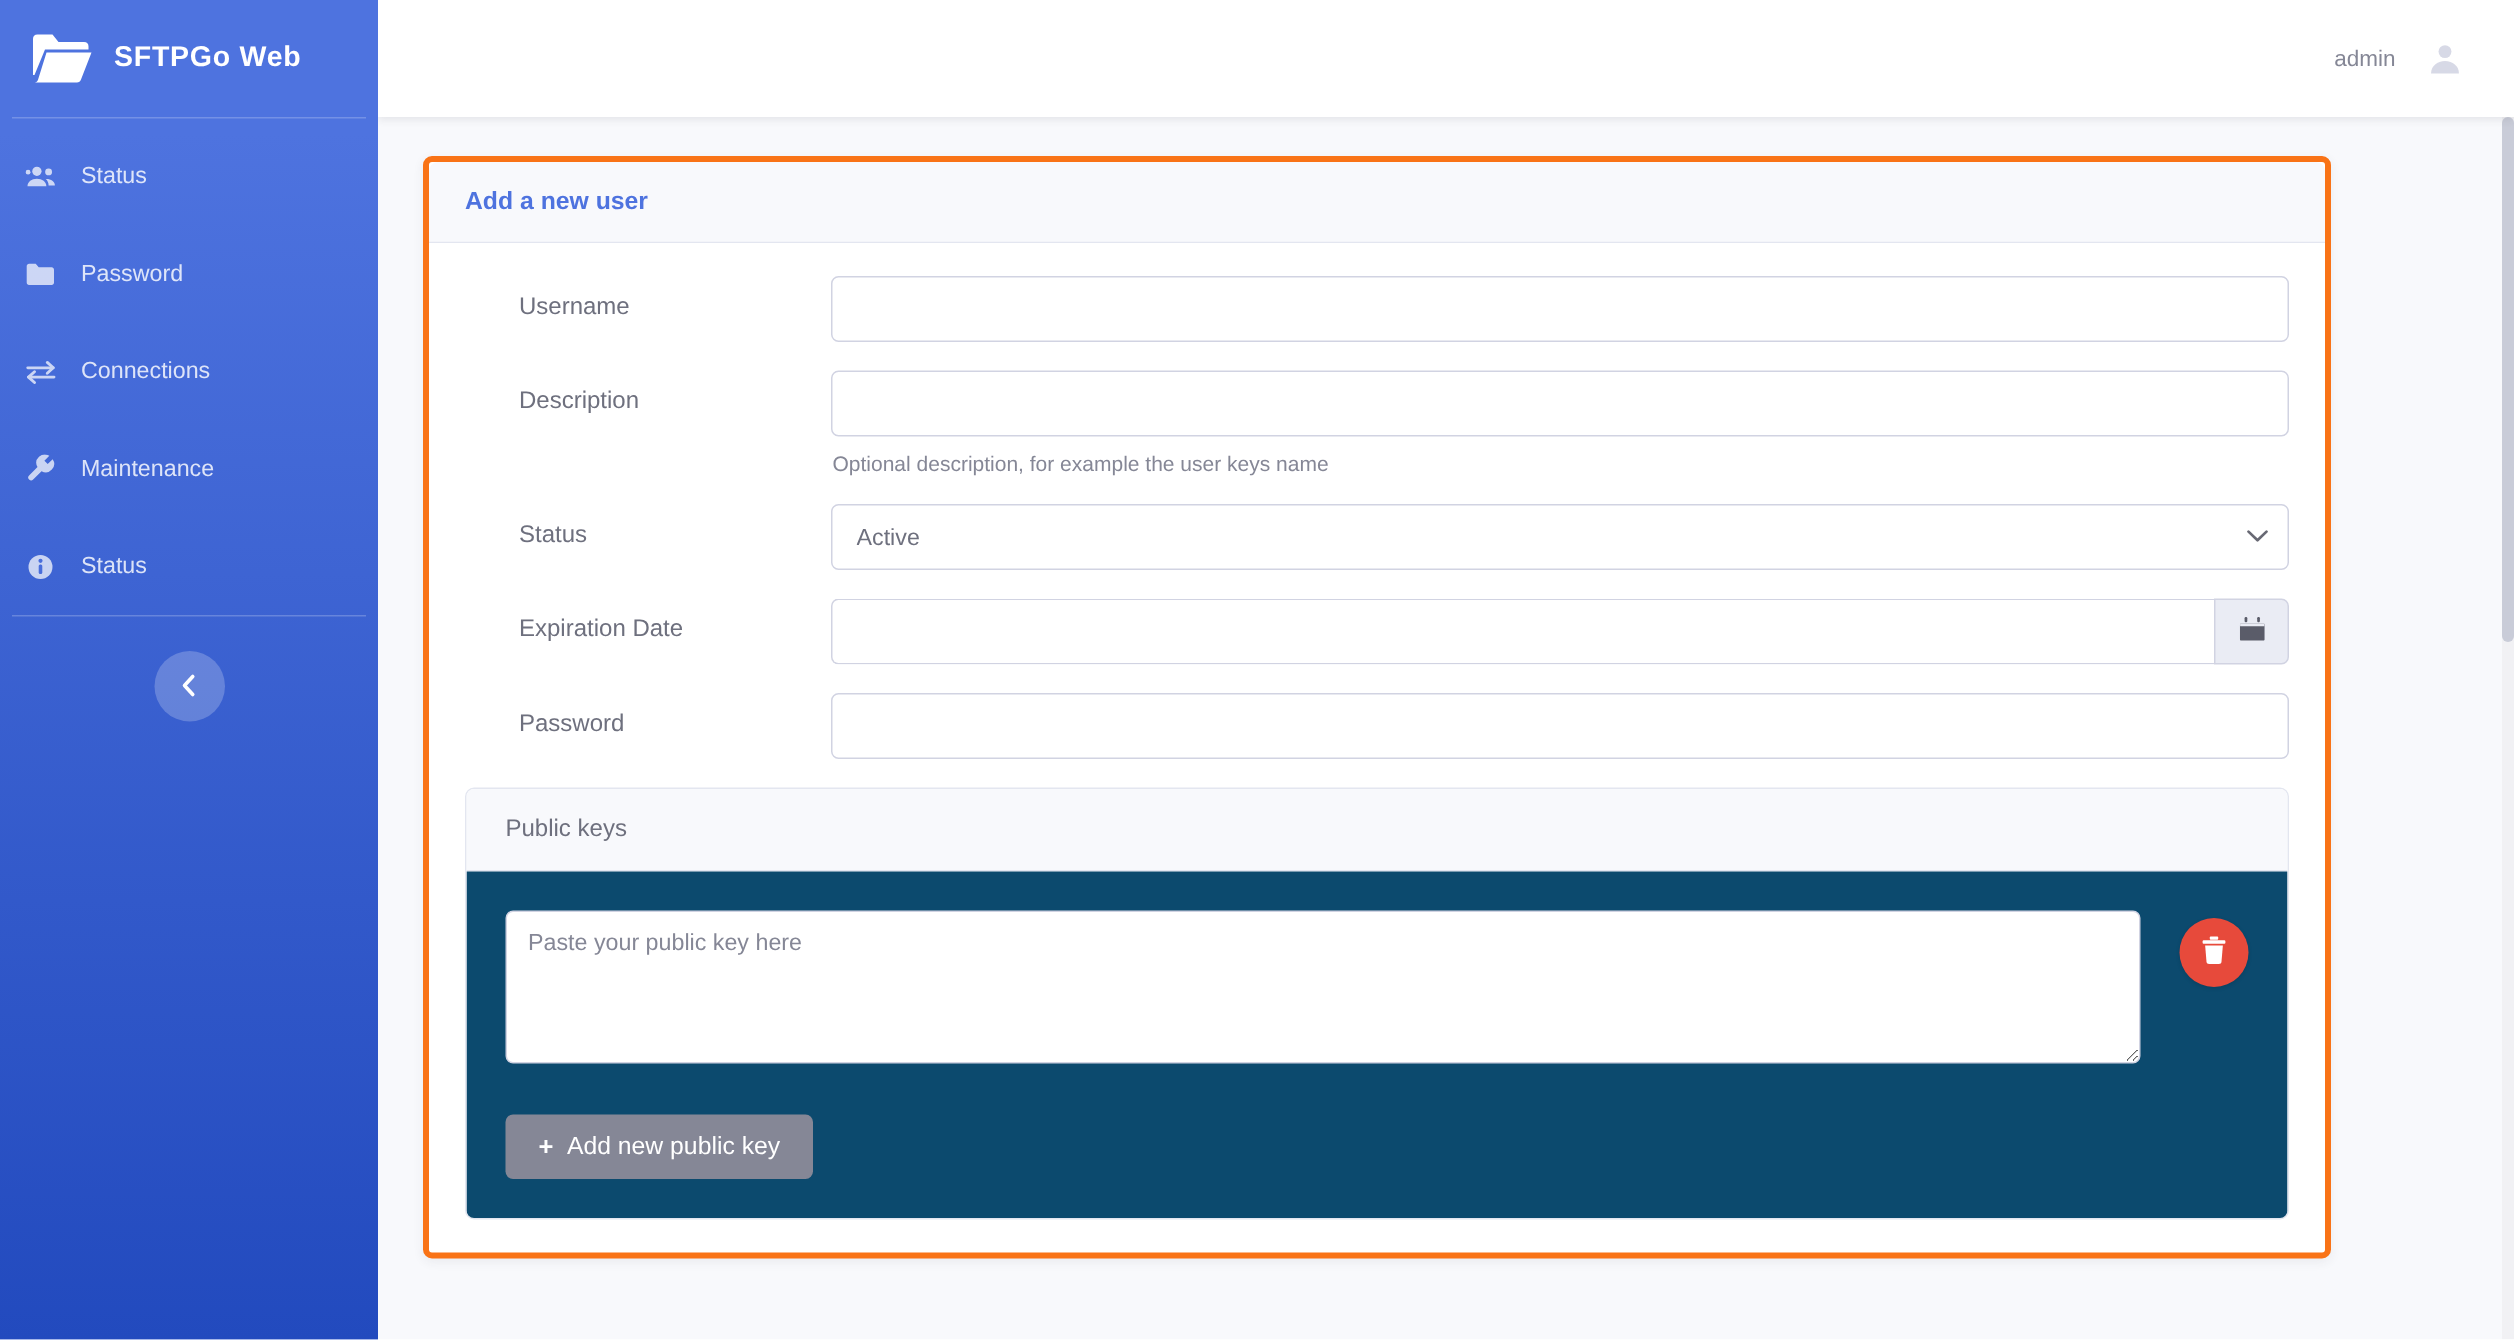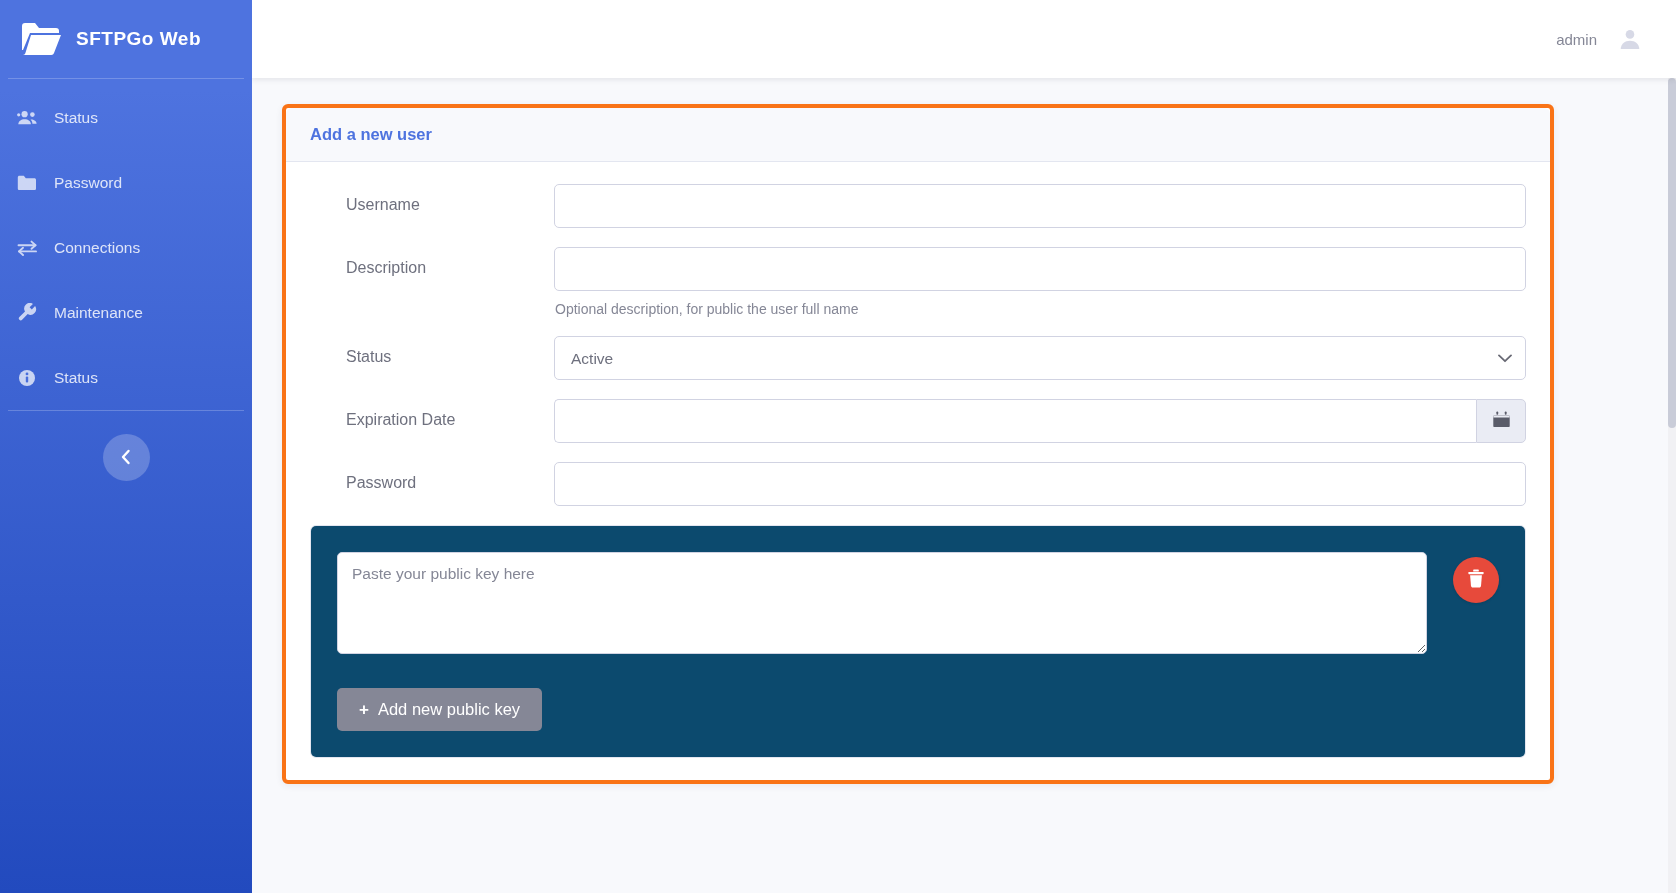--- a/index.html
+++ b/index.html
@@ -404,21 +404,21 @@
             <label class="form-label">Username</label>
             <div class="form-field">
               <input class="input" type="text" placeholder="" style="">
             </div>
           </div>
 
           <div class="form-row">
             <label class="form-label">Description</label>
             <div class="form-field">
               <input class="input" type="text" placeholder="" style="">
-              <div class="help-text">Optional description, for public the user full name</div>
+              <div class="help-text">Optional description, for example the user keys name</div>
             </div>
           </div>
 
           <div class="form-row">
             <label class="form-label">Status</label>
             <div class="form-field">
               <div class="select-wrap">
                 <select class="input">
                   <option>Active</option>
                 </select>
@@ -451,20 +451,21 @@
           </div>
 
           <div class="form-row">
             <label class="form-label">Password</label>
             <div class="form-field">
               <input class="input" type="password" placeholder="" style="">
             </div>
           </div>
 
           <div class="panel">
+            <div class="panel-header">Public keys</div>
             <div class="panel-body">
 
               <div class="key-row">
                 <textarea class="key-textarea" placeholder="Paste your public key here" style=""></textarea>
                 <button class="delete-btn">
                   <span>
                     <svg width="18" height="19" viewBox="0 0 18 19" fill="#ffffff" xmlns="http://www.w3.org/2000/svg">
                       <rect x="6.2" y="0.4" width="5.6" height="2.1" rx="0.6"></rect>
                       <rect x="1.4" y="2.9" width="15.2" height="2.3" rx="0.7"></rect>
                       <path d="M3.1 6.3h11.8l-.9 10.8c-.1.9-.8 1.5-1.7 1.5H5.7c-.9 0-1.6-.6-1.7-1.5z"></path>

